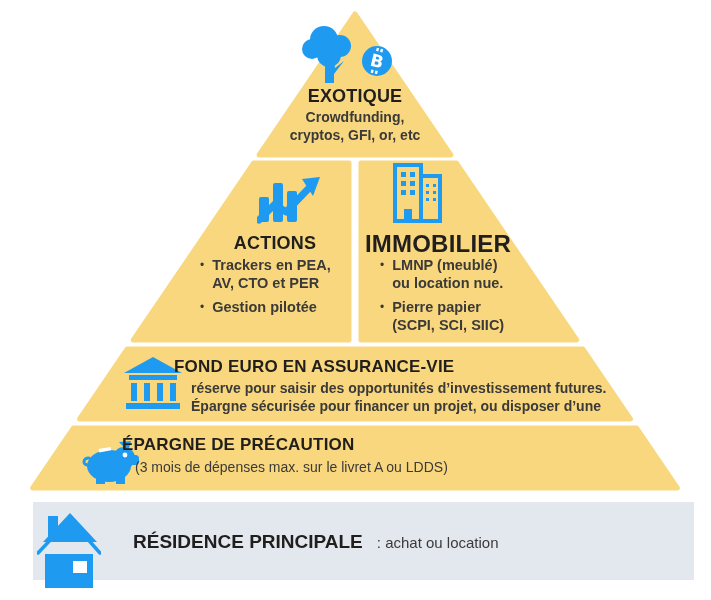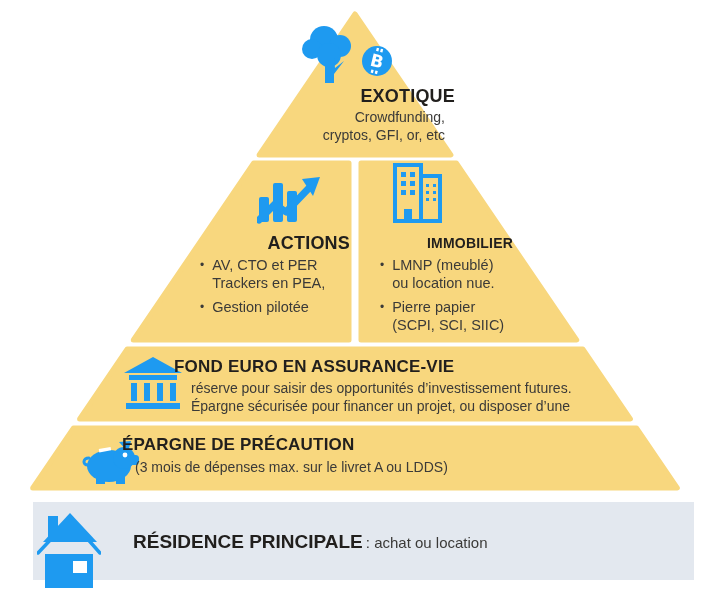--- a/index.html
+++ b/index.html
@@ -11,27 +11,27 @@
          font-family:"Liberation Sans",sans-serif;overflow:hidden;}
   .abs{position:absolute;}
   .tier{fill:var(--tier_fill);stroke:var(--tier_fill);stroke-width:5;stroke-linejoin:round;}
   .base-bar{fill:var(--base_fill);}
   .icon-fill{fill:var(--icon_blue);}
   .icon-stroke{stroke:var(--icon_blue);fill:none;}
   .icon-white{fill:var(--icon_white);}
   .roof{fill:var(--icon_blue);}
   .h{font-weight:bold;color:var(--heading_text);font-size:17px;letter-spacing:.2px;line-height:21px;}
   .body-text{color:var(--body_text);font-size:14px;line-height:18px;}
-  .center{text-align:right;}
+  .center{text-align:center;}
   .bitem{display:flex;gap:8px;margin-bottom:7px;}
   .blt{color:var(--body_text);font-size:12px;line-height:17.5px;}
   .btxt{color:var(--body_text);font-size:14.5px;line-height:17.5px;}
-  .bl{display:block;}
+  .bl{display:block;font-weight:bold;}
   .res-title{font-weight:bold;color:var(--heading_text);font-size:19px;margin-top:16px;}
-  .res-suffix{color:var(--body_text);font-size:15px;margin-left:3px;font-weight:normal;}
+  .res-suffix{color:var(--body_text);font-size:15px;margin-left:14px;font-weight:normal;}
 </style>
 </head>
 <body>
 
 <div class="stage">
 
   <svg class="abs" style="left:0;top:0" width="711" height="600" viewBox="0 0 711 600">
     <polygon class="tier" points="355,14 450.9,155 259.1,155"></polygon>
     <polygon class="tier" points="253.7,163 349,163 349,340 133.3,340"></polygon>
     <polygon class="tier" points="361,163 456.3,163 576.7,340 361,340"></polygon>
@@ -74,22 +74,22 @@
       <rect x="30" y="21" width="10" height="31" rx="2"></rect>
       <polygon points="63,7 45,9 56,26"></polygon>
     </g>
     <polyline class="icon-stroke" stroke-width="7" stroke-linecap="round" stroke-linejoin="round" points="2,50 18,34 29,42 52,18"></polyline>
   </svg>
   <div class="abs h center" style="left:200px;top:233px;width:150px;font-size:18px">ACTIONS</div>
   <div class="abs" style="left:200px;top:257px;width:146px">
     <div class="bitem">
       <span class="blt">•</span>
       <span class="btxt">
+        <span class="bl">Trackers en PEA,</span>
         <span class="bl">AV, CTO et PER</span>
-        <span class="bl">Trackers en PEA,</span>
       </span>
     </div>
     <div class="bitem">
       <span class="blt">•</span>
       <span class="btxt">
         <span class="bl">Gestion pilotée</span>
       </span>
     </div>
   </div>
 
@@ -107,21 +107,21 @@
         <rect x="18" y="28" width="5" height="5"></rect>
       <rect x="12" y="47" width="8" height="12"></rect>
       <rect x="34" y="22" width="3" height="3"></rect>
         <rect x="41" y="22" width="3" height="3"></rect>
       <rect x="34" y="29" width="3" height="3"></rect>
         <rect x="41" y="29" width="3" height="3"></rect>
       <rect x="34" y="36" width="3" height="3"></rect>
         <rect x="41" y="36" width="3" height="3"></rect>
     </g>
   </svg>
-  <div class="abs h center" style="left:363px;top:233px;width:150px;font-size:14px">IMMOBILIER</div>
+  <div class="abs h center" style="left:363px;top:233px;width:150px;font-size:24px">IMMOBILIER</div>
   <div class="abs" style="left:380px;top:257px;width:156px">
     <div class="bitem">
       <span class="blt">•</span>
       <span class="btxt">
         <span class="bl">LMNP (meublé)</span>
         <span class="bl">ou location nue.</span>
       </span>
     </div>
     <div class="bitem">
       <span class="blt">•</span>

